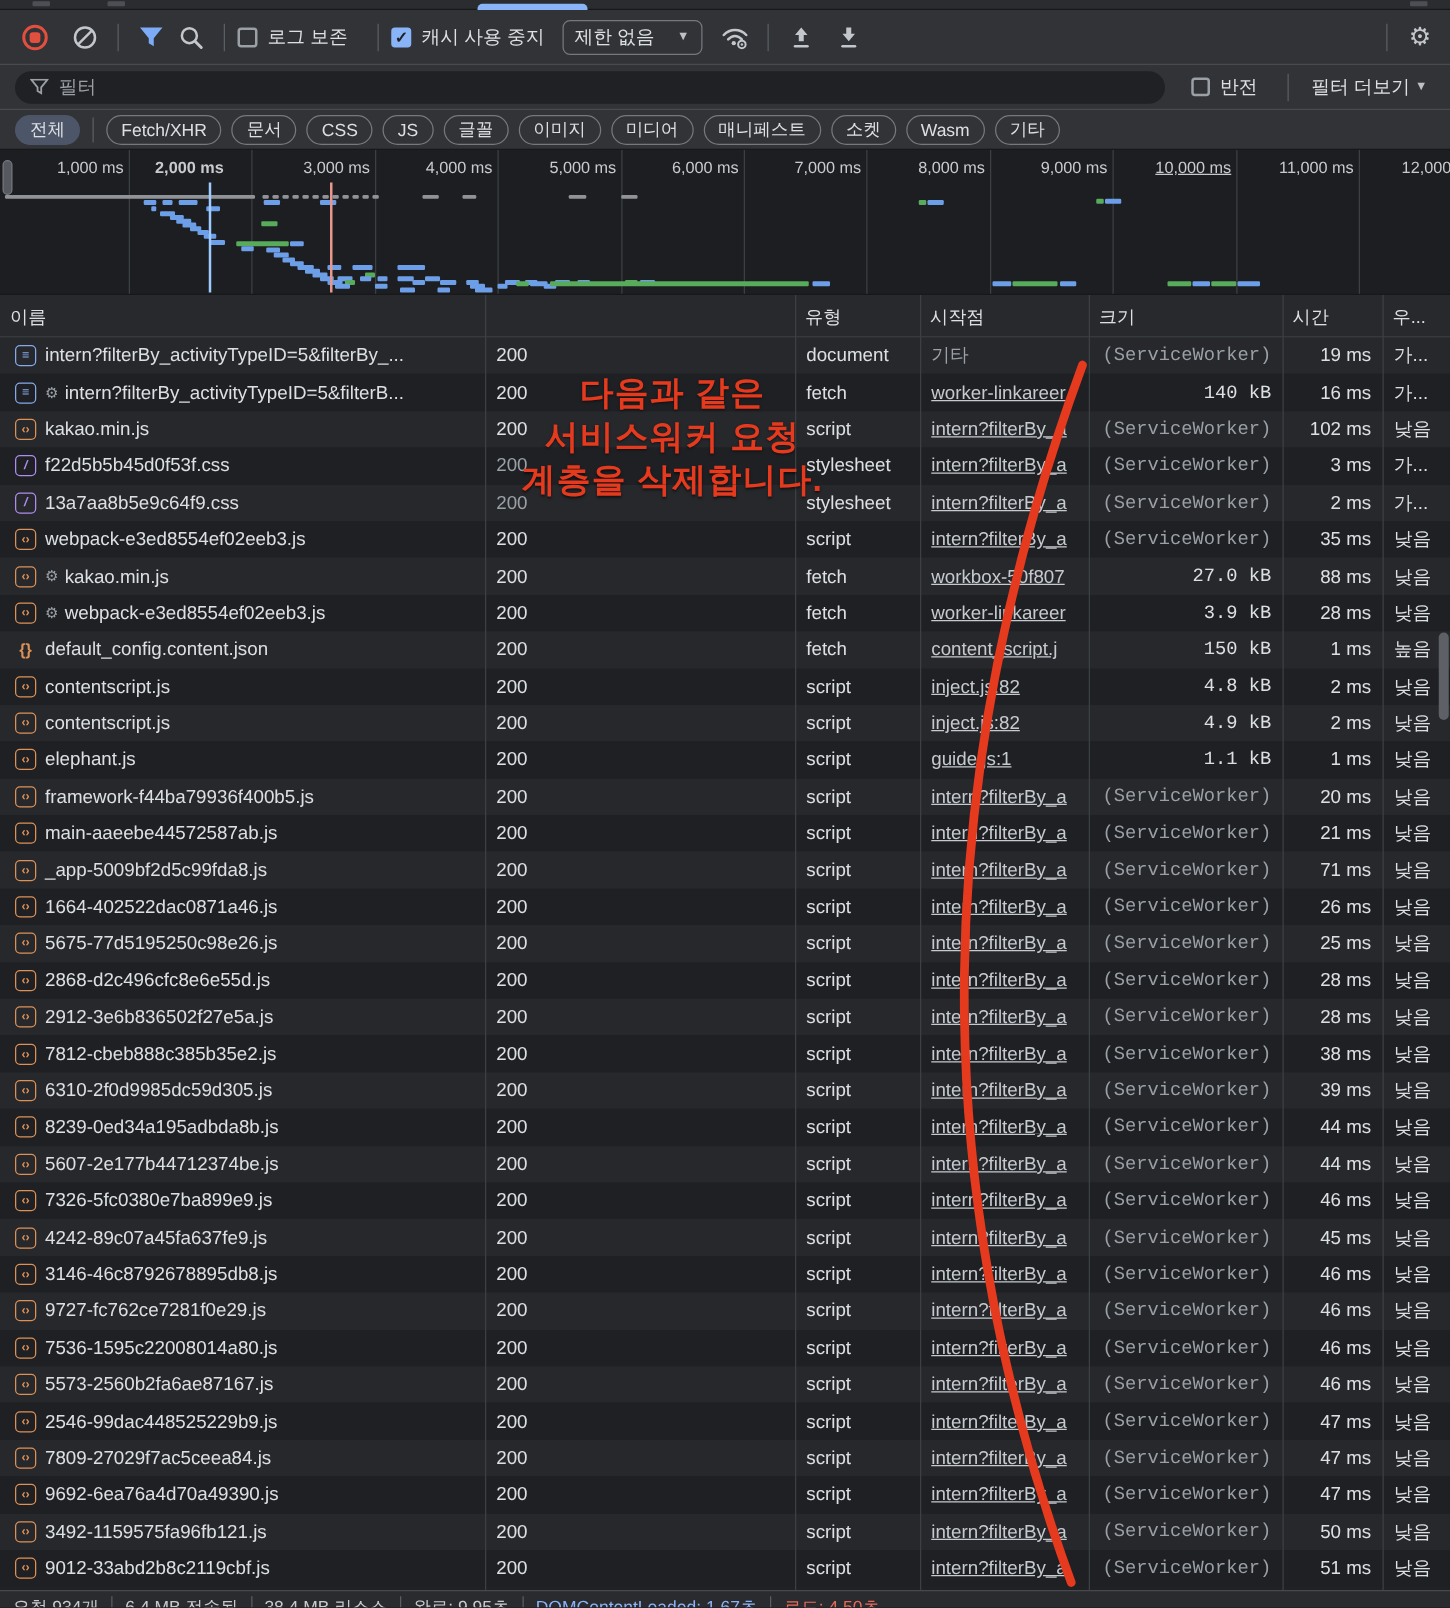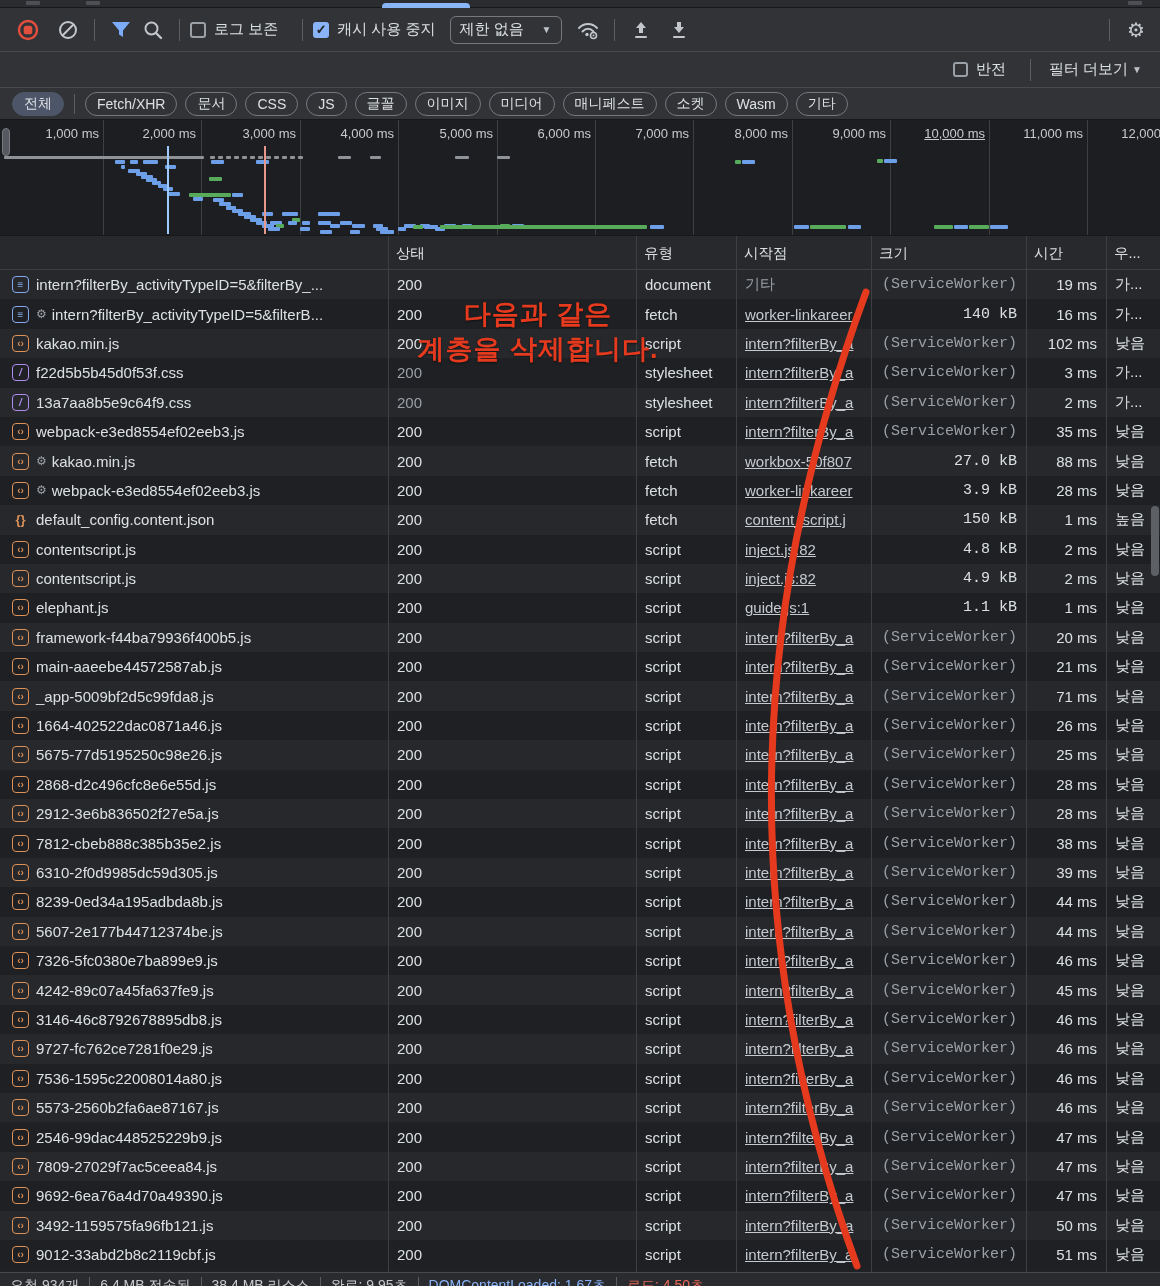--- a/index.html
+++ b/index.html
@@ -151,20 +151,26 @@
     </svg>
   </div>
   <div class="spacer"></div>
   <div class="tb-sep"></div>
   <div class="tb-btn" style="margin-right:8px">
     <span class="gear-glyph">⚙</span>
   </div>
 </div>
 
 <div class="filterbar">
+  <div class="filter-input">
+    <svg width="15" height="13" viewBox="0 0 20 18">
+      <path d="M1 1 H19 L12 9.5 V16 L8 13.5 V9.5 Z" fill="none" stroke="#9aa0a6" stroke-width="2"></path>
+    </svg>
+    <span>필터</span>
+  </div>
   <div class="spacer"></div>
   <span class="cb" style="width:15px;height:15px"></span>
   <span class="tb-label">반전</span>
   <div class="tb-sep"></div>
   <span class="tb-label" style="margin-right:4px">필터 더보기</span>
   <span class="caret" style="margin:0 6px 0 0">▼</span>
 </div>
 
 <div class="chipsbar" id="chipsbar">
     <div class="chip active">전체</div>
@@ -180,21 +186,21 @@
     <div class="chip">소켓</div>
     <div class="chip">Wasm</div>
     <div class="chip">기타</div>
   </div>
 
 <div class="overview" id="overview">
   <div class="ov-handle"></div>
 <div class="ov-grid" style="left: 103px;"></div>
     <div class="ov-tick" style="left: 9px;">1,000 ms</div>
     <div class="ov-grid" style="left: 201px;"></div>
-    <div class="ov-tick" style="left: 106px;">2,000 ms</div>
+    <div class="ov-tick" style="left: 89px; font-weight: bold;">2,000 ms</div>
     <div class="ov-grid" style="left: 300px;"></div>
     <div class="ov-tick" style="left: 206px;">3,000 ms</div>
     <div class="ov-grid" style="left: 398px;"></div>
     <div class="ov-tick" style="left: 304px;">4,000 ms</div>
     <div class="ov-grid" style="left: 497px;"></div>
     <div class="ov-tick" style="left: 403px;">5,000 ms</div>
     <div class="ov-grid" style="left: 595px;"></div>
     <div class="ov-tick" style="left: 501px;">6,000 ms</div>
     <div class="ov-grid" style="left: 693px;"></div>
     <div class="ov-tick" style="left: 599px;">7,000 ms</div>
@@ -293,21 +299,21 @@
     <div class="ov-bar g" style="left: 934px; top: 105px; width: 19px;"></div>
     <div class="ov-bar b" style="left: 954px; top: 105px; width: 14px;"></div>
     <div class="ov-bar g" style="left: 969px; top: 105px; width: 20px;"></div>
     <div class="ov-bar b" style="left: 990px; top: 105px; width: 18px;"></div>
     <div class="ov-marker" style="left: 167px; background: rgb(158, 203, 255);"></div>
     <div class="ov-marker" style="left: 264px; background: rgb(232, 151, 140);"></div>
   </div>
 
 <div class="grid">
   <div class="grid-header" id="gridheader">
-      <div class="gh-cell" style="left: 388px; width: 248px;">상태</div>
+      <div class="gh-cell" style="left: 0px; width: 388px;">이름</div>
       <div class="gh-cell" style="left: 636px; width: 100px;">유형</div>
       <div class="gh-cell" style="left: 736px; width: 135px;">시작점</div>
       <div class="gh-cell" style="left: 871px; width: 155px;">크기</div>
       <div class="gh-cell" style="left: 1026px; width: 80px;">시간</div>
       <div class="gh-cell" style="left: 1106px; width: 54px;">우...</div>
     </div>
   <div class="grid-body" id="gridbody">
       <div class="row odd">
         <div class="cell c-name">
           <span class="fico doc">≡</span>
@@ -1137,20 +1143,21 @@
       <div class="col-sep" style="left: 1106px;"></div>
     </div>
   <div class="vscroll"></div>
 </div>
 
 <svg class="anno-svg">
   <path id="annoArrow" d="M866,292 C745,620 738,940 857,1266" fill="none" stroke-width="7" stroke-linecap="round" stroke="#e63a1f"></path>
 </svg>
 <div class="anno-text" id="annoText" style="color: rgb(230, 58, 31);">
   <div>다음과 같은</div>
+  <div>서비스워커 요청</div>
   <div>계층을 삭제합니다.</div>
 </div>
 
 <div class="statusbar" id="statusbar">
     <span class="sb-item">요청 934개</span>
     <div class="sb-div"></div>
     <span class="sb-item">6.4 MB 전송됨</span>
     <div class="sb-div"></div>
     <span class="sb-item">38.4 MB 리소스</span>
     <div class="sb-div"></div>

